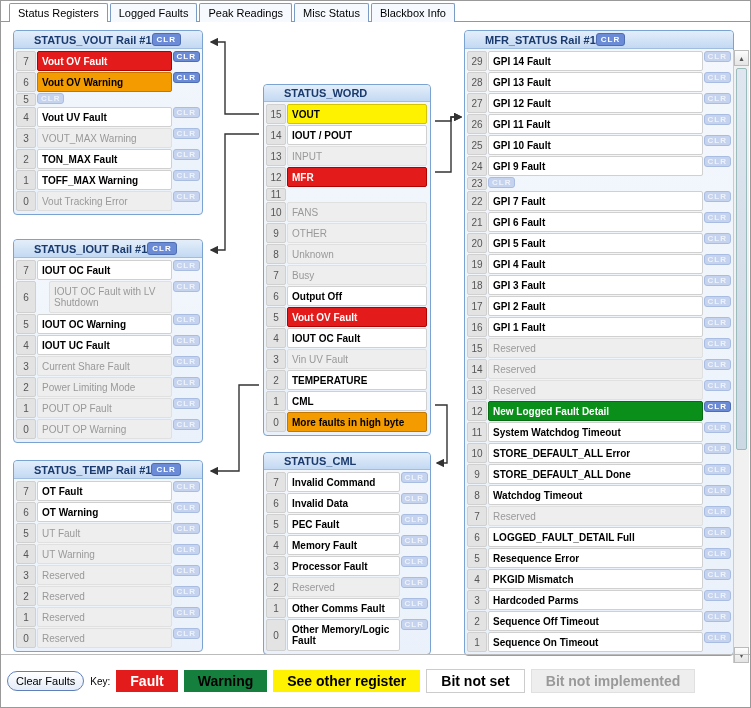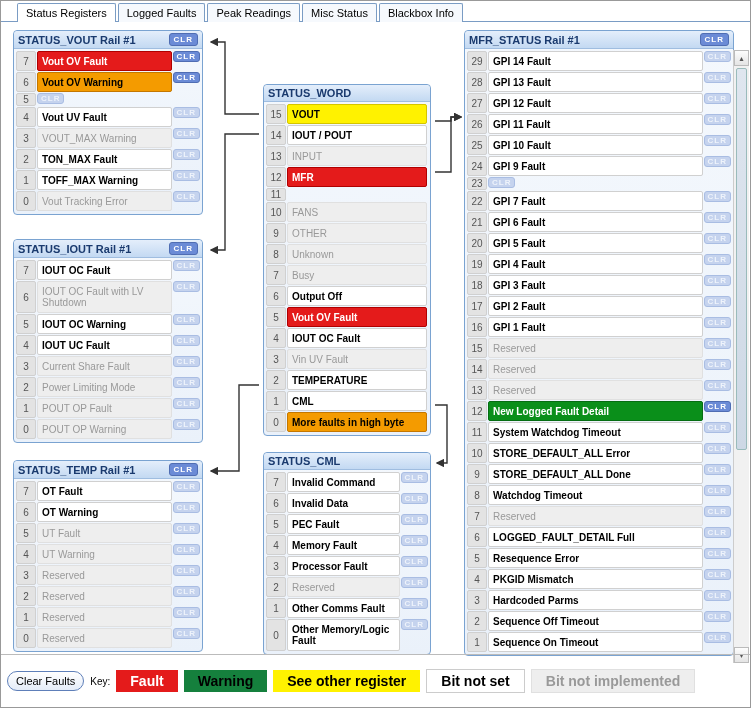--- a/index.html
+++ b/index.html
@@ -1,23 +1,23 @@
 <!DOCTYPE html>
 <html><head>
 <meta charset="utf-8">
 <style>
 body{margin:0;font-family:Verdana,Arial,sans-serif;font-size:10px;background:#fff;color:#000}
 .frame{width:751px;height:708px;position:relative;border:1px solid #999;box-sizing:border-box;background:#fff}
-.tabs{display:flex;padding:2px 2px 0 16px;gap:2px}
+.tabs{display:flex;padding:2px 2px 0 8px;gap:2px}
 .tab{padding:3px 8px;border:1px solid #7a9cc4;border-bottom:none;border-radius:2px 2px 0 0;background:#f6f9fd;font-size:11px;cursor:pointer}
 .tab.active{background:#fff;position:relative;z-index:2}
 .tab-border{height:1px;background:#7a9cc4;margin-top:-1px}
 .content{position:relative;width:100%;height:640px}
 .panel{position:absolute;border:1px solid #7aa3d1;border-radius:4px;background:linear-gradient(#f4f8fd,#eaf1fa);box-sizing:border-box}
-.panel-head{display:flex;align-items:center;justify-content:space-between;background:linear-gradient(#e4eefb,#c3d9f2);border-bottom:1px solid #9fbde0;padding:2px 4px;border-radius:4px 4px 0 0}
+.panel-head{display:flex;align-items:center;justify-content:flex-start;background:linear-gradient(#e4eefb,#c3d9f2);border-bottom:1px solid #9fbde0;padding:2px 20px;border-radius:4px 4px 0 0}
 .panel-title{font-size:11px;font-weight:bold;color:#1a3a6e}
 .panel-body{padding:2px}
 .row{display:flex;align-items:stretch;margin:0 0 1px 0}
 .bitnum{width:18px;display:flex;align-items:center;justify-content:center;background:#e3e3e3;color:#555;font-size:10px;border:1px solid #d0d0d0;border-radius:2px;margin-right:1px}
 .bitlabel{flex:1;padding:2px 4px;font-size:10px;font-weight:bold;border:1px solid #d0d0d0;border-radius:2px;margin-right:1px;background:#fff;display:flex;align-items:center;min-height:14px}
 .bitlabel.ni{background:#eee;color:#999;font-weight:normal;border-color:#e0e0e0}
 .bitlabel.fault{background:#e41b1b;color:#fff;border-color:#b00000}
 .bitlabel.warn{background:#f49b00;color:#000;border-color:#c47700}
 .bitlabel.see{background:#fff200;color:#000;border-color:#d4c400}
 .bitlabel.green{background:#0a8f1a;color:#fff;border-color:#066d12}
@@ -100,21 +100,21 @@
           <span class="clrbtn head">CLR</span>
         </div>
         <div class="panel-body">
           <div class="row">
             <div class="bitnum">7</div>
             <div class="bitlabel ">IOUT OC Fault</div>
             <span class="clrbtn dim">CLR</span>
           </div>
           <div class="row">
             <div class="bitnum">6</div>
-            <div class="bitlabel ni" style="min-height: 26px;">IOUT OC Fault with LV Shutdown</div>
+            <div class="bitlabel ni" style="min-height: 26px; margin-left: 12px;">IOUT OC Fault with LV Shutdown</div>
             <span class="clrbtn dim">CLR</span>
           </div>
           <div class="row">
             <div class="bitnum">5</div>
             <div class="bitlabel ">IOUT OC Warning</div>
             <span class="clrbtn dim">CLR</span>
           </div>
           <div class="row">
             <div class="bitnum">4</div>
             <div class="bitlabel ">IOUT UC Fault</div>

